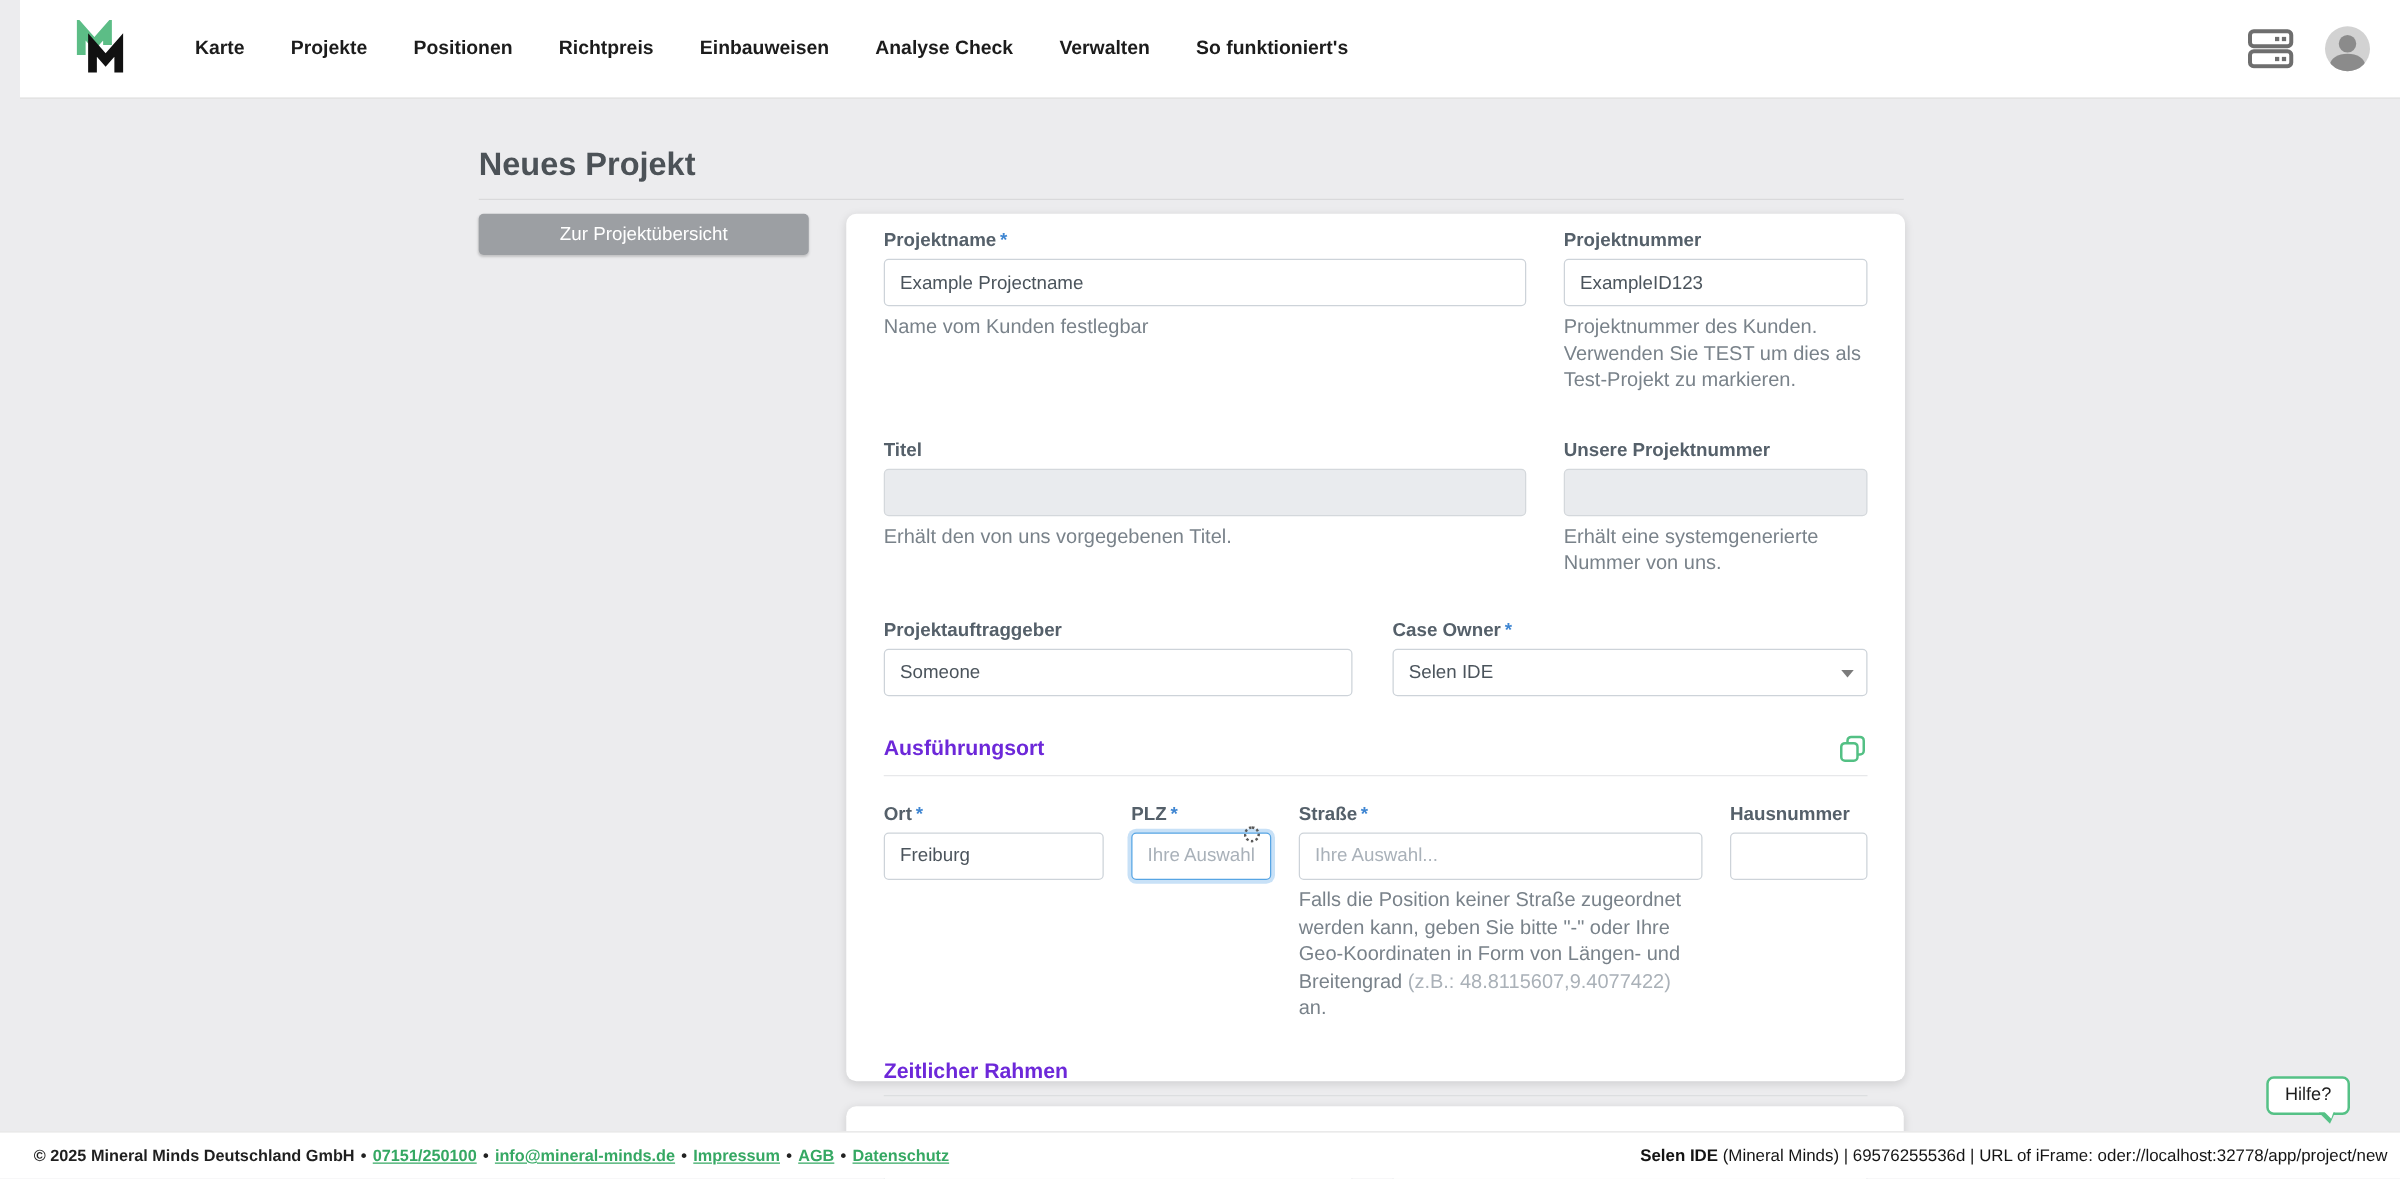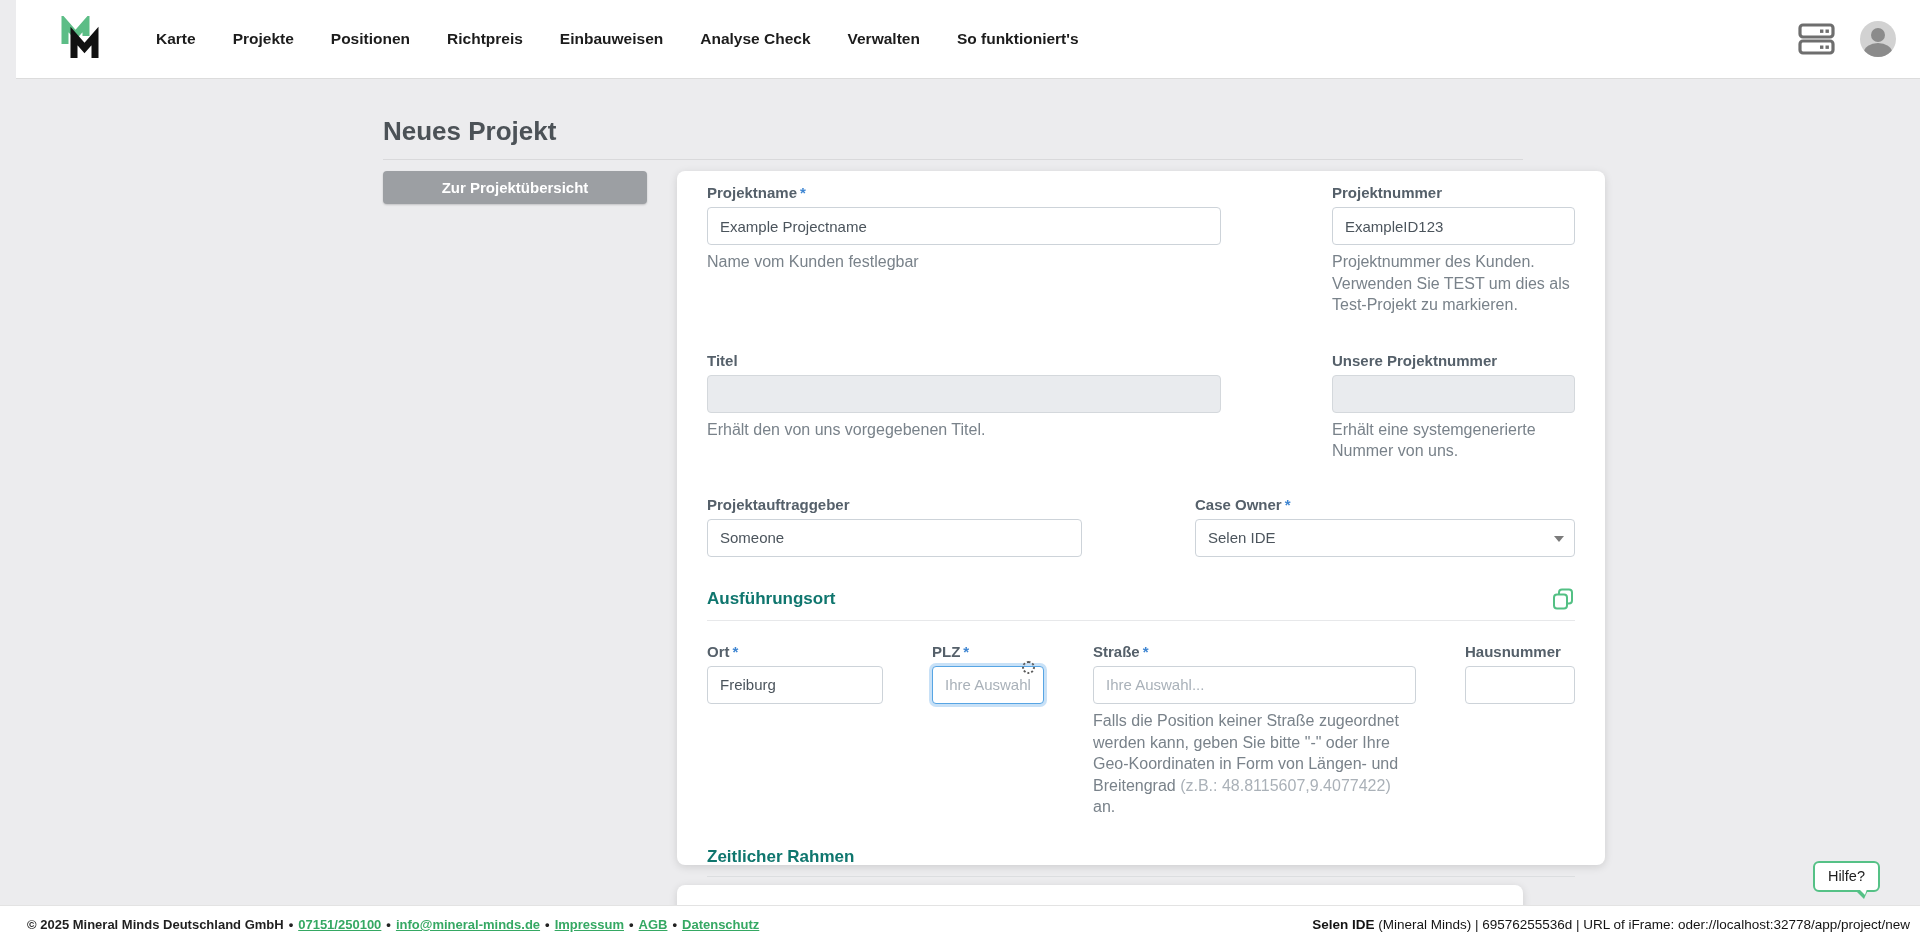--- a/index.html
+++ b/index.html
@@ -16,24 +16,24 @@
   .server-icon { width:38px; height:32px; }
   .avatar { width:36px; height:36px; border-radius:50%; background:#d2d2d2; overflow:hidden; position:relative; cursor:pointer; }
   .avatar .head { position:absolute; top:7px; left:11px; width:14px; height:14px; border-radius:50%; background:#8b8b8b; }
   .avatar .body { position:absolute; top:22px; left:4px; width:28px; height:18px; border-radius:50% 50% 0 0; background:#8b8b8b; }
 
   
   .main { position:absolute; top:61px; left:0; width:1920px; height:844px; background:#ececee; }
   .page-title { position:absolute; left:383px; top:55px; font-size:26px; font-weight:700; color:#4c5257; }
   .title-rule { position:absolute; left:383px; top:98px; width:1140px; height:1px; background:#d9d9db; }
   .back-btn { position:absolute; left:383px; top:110px; width:264px; height:33px; background:#9c9fa3;
-              color:#ffffff; font-size:15px; font-weight:700; border:none; border-radius:4px; cursor:pointer;
+              color:#ffffff; font-size:15px; font-weight:400; border:none; border-radius:4px; cursor:pointer;
               display:flex; align-items:center; justify-content:center; box-shadow:0 1px 2px rgba(0,0,0,.18); }
 
-  .card { position:absolute; left:677px; top:110px; width:928px; height:694px; background:#ffffff;
+  .card { position:absolute; left:677px; top:110px; width:847px; height:694px; background:#ffffff;
           border-radius:8px; box-shadow:0 2px 8px rgba(0,0,0,.13); padding:13px 30px 0 30px; }
   .card2 { position:absolute; left:677px; top:824px; width:846px; height:40px; background:#ffffff;
            border-radius:8px; box-shadow:0 2px 8px rgba(0,0,0,.13); }
 
   .frow { display:flex; justify-content:space-between; }
   .fg { display:flex; flex-direction:column; }
   .fg label { font-size:15px; font-weight:700; color:#55606a; margin-bottom:6px; }
   .req { color:#3f86d2; margin-left:3px; font-weight:700; }
   .ctl { height:38px; border:1px solid #cdd3d9; border-radius:4px; background:#fff; padding:0 12px;
          font-size:15px; color:#4b545c; font-family:"Liberation Sans", sans-serif; width:100%; }
@@ -50,21 +50,21 @@
   .w-ort { width:176px; }
   .w-plz { width:112px; position:relative; }
   .w-str { width:323px; }
   .w-haus { width:110px; }
 
   .select { position:relative; display:flex; align-items:center; cursor:pointer; }
   .select .caret { position:absolute; right:10px; top:16px; width:0; height:0;
                    border-left:5px solid transparent; border-right:5px solid transparent; border-top:6px solid #7b7b7b; }
 
   .section-head { display:flex; align-items:center; justify-content:space-between; }
-  .section-head h2 { font-size:17px; font-weight:700; color:#0f766e; }
+  .section-head h2 { font-size:17px; font-weight:700; color:#6d28d9; }
   .section-rule { height:1px; background:#e7e8ea; margin-top:9px; }
   .section-rule.strong { background:#dcdee0; }
 
   .copy-icon { width:24px; height:24px; cursor:pointer; }
 
   .spinner { position:absolute; right:9px; top:18px; width:13px; height:13px; border:2px dotted #5a5a5a; border-radius:50%; }
 
   .mt-row1 { margin-top:0; }
   .sp-a { margin-top:36px; }   
   .sp-b { margin-top:34px; }   

